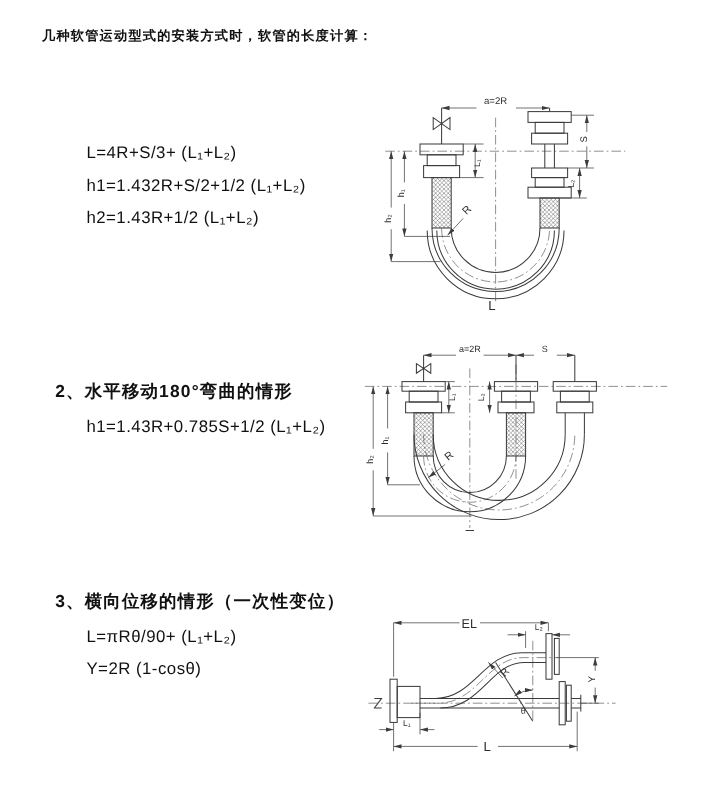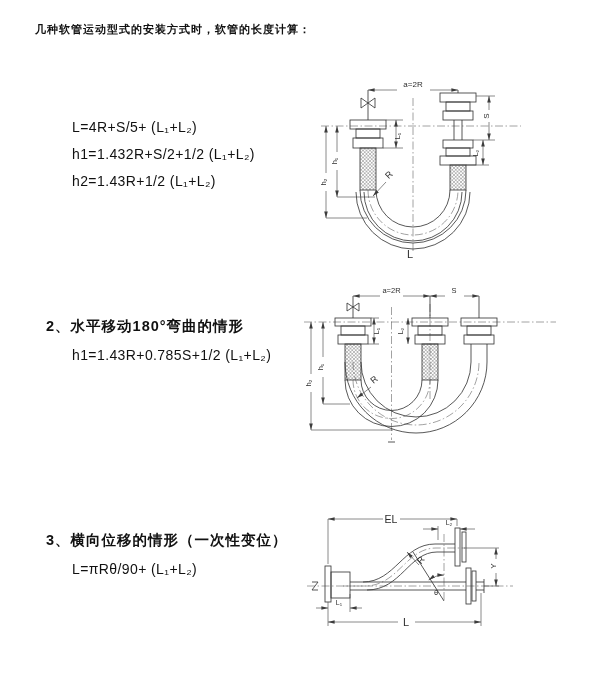--- a/index.html
+++ b/index.html
@@ -15,52 +15,53 @@
   .sec{position:absolute;left:46px;}
   .sec h3{
     margin:0;font-size:14.5px;font-weight:bold;letter-spacing:1px;white-space:nowrap;
   }
   .sec p.formula{
     margin:11px 0 0 26px;font-size:14px;font-weight:normal;
     letter-spacing:.4px;white-space:nowrap;
   }
   #sec1{top:108px;}
   #sec2{top:317px;}
-  #sec3{top:531px;}
+  #sec3{top:492px;}
   svg.diag{position:absolute;}
   #d1{left:293px;top:70px;}
   #d2{left:298px;top:282px;}
   #d3{left:303px;top:500px;}
   svg.diag .ln{stroke:#3a3a3a;stroke-width:.85;fill:none;}
   svg.diag .dim{stroke:#4a4a4a;stroke-width:.65;fill:none;}
   svg.diag .cl{stroke:#555;stroke-width:.55;fill:none;stroke-dasharray:8 2.5 1.5 2.5;}
   svg.diag text{
     font-family:"Liberation Sans","DejaVu Sans",sans-serif;
     fill:#2e2e2e;stroke:none;
   }
 </style>
 </head>
 <body>
 
 <div class="page-title">几种软管运动型式的安装方式时，软管的长度计算：</div>
 
 <section class="sec" id="sec1">
-  <p class="formula">L=4R+S/5+ (L₁+L₂)</p>
+  <p class="formula">L=4R+S/3+ (L₁+L₂)</p>
   <p class="formula">h1=1.432R+S/2+1/2 (L₁+L₂)</p>
   <p class="formula">h2=1.43R+1/2 (L₁+L₂)</p>
 </section>
 
 <section class="sec" id="sec2">
   <h3>2、水平移动180°弯曲的情形</h3>
   <p class="formula">h1=1.43R+0.785S+1/2 (L₁+L₂)</p>
 </section>
 
 <section class="sec" id="sec3">
   <h3>3、横向位移的情形（一次性变位）</h3>
   <p class="formula">L=πRθ/90+ (L₁+L₂)</p>
+  <p class="formula">Y=2R (1-cosθ)</p>
 </section>
 
 <svg class="diag" id="d1" width="235" height="190" viewBox="0 0 235 190">
   <defs>
     <pattern id="hx1" width="3.5" height="3.5" patternUnits="userSpaceOnUse">
       <path d="M0,3.5 L3.5,0 M0,0 L3.5,3.5" stroke="#6a6a6a" stroke-width="0.45" fill="none"></path>
     </pattern>
     <marker id="ah1" markerWidth="7" markerHeight="5" refX="6.6" refY="2.5" orient="auto-start-reverse" markerUnits="userSpaceOnUse">
       <path d="M0,0.7 L6.6,2.5 L0,4.3 Z" fill="#3c3c3c"></path>
     </marker>

